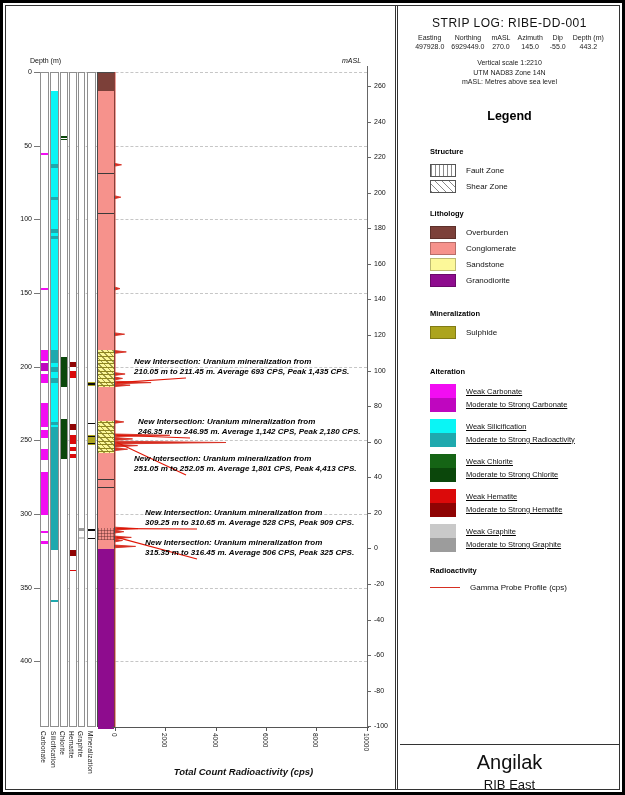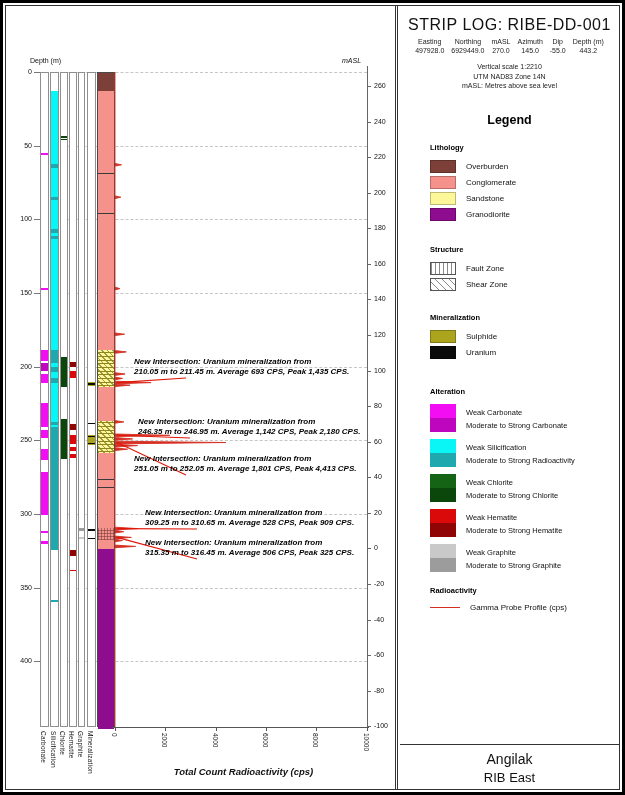--- a/index.html
+++ b/index.html
@@ -25,43 +25,43 @@
   .pat-fault{background-image:repeating-linear-gradient(90deg,rgba(90,40,40,0.45) 0 1px,transparent 1px 3px),repeating-linear-gradient(0deg,rgba(90,40,40,0.45) 0 1px,transparent 1px 3px);}
   .cps-axis{position:absolute;height:0;border-top:1px solid #555;}
   .ctick{position:absolute;width:0;height:4px;border-left:1px solid #555;}
   .clabel{position:absolute;font-size:6.5px;color:#111;writing-mode:vertical-rl;}
   .col-label{position:absolute;font-size:6.5px;color:#111;writing-mode:vertical-rl;letter-spacing:0.2px;}
   .x-caption{position:absolute;font-size:9.5px;font-weight:bold;font-style:italic;color:#111;text-align:center;}
   .annot{position:absolute;font-size:8px;font-weight:bold;font-style:italic;color:#000;line-height:10px;white-space:nowrap;}
   svg.overlay{position:absolute;left:0;top:0;pointer-events:none;}
 
   
-  .rp-title{margin-top:10px;text-align:center;font-size:16px;color:#111;letter-spacing:0.5px;}
+  .rp-title{margin-top:10px;text-align:center;font-size:12px;color:#111;letter-spacing:0.5px;}
   .collar-row{display:flex;justify-content:center;gap:7px;margin-top:3px;}
   .collar-cell{text-align:center;font-size:7px;color:#222;line-height:9px;}
   .scale-block{margin-top:7px;text-align:center;font-size:7px;color:#222;line-height:9.5px;}
   .legend-title{margin-top:22px;text-align:center;font-size:12.5px;font-weight:bold;color:#000;}
   .legend-body{margin-left:30px;margin-top:4px;}
   .lg-heading{font-size:7.5px;font-weight:bold;color:#000;margin-bottom:8px;}
   .lg-sec{margin-top:0;}
   .lg-item{display:flex;align-items:center;margin-bottom:3px;}
   .lg-sw{width:26px;height:13px;margin-right:10px;border:1px solid rgba(0,0,0,0.25);box-sizing:border-box;flex:none;}
   .lg-label{font-size:8px;color:#111;}
   .pat-fault-sw{background:repeating-linear-gradient(90deg,#8a8a8a 0 1px,#fff 1px 4px);border:1px solid #555;}
   .pat-shear-sw{background:repeating-linear-gradient(45deg,#8a8a8a 0 1px,#fff 1px 5px);border:1px solid #555;}
-  .lg-pair{display:flex;align-items:flex-end;margin-bottom:7px;}
+  .lg-pair{display:flex;align-items:center;margin-bottom:7px;text-decoration:underline;}
   .lg-pair-sw{width:26px;height:28px;margin-right:10px;flex:none;display:flex;flex-direction:column;}
   .lg-pair-sw div{flex:1;}
   .lg-pair-labels{display:flex;flex-direction:column;justify-content:space-around;font-size:7.5px;color:#111;line-height:13px;}
   .lg-line-sw{width:30px;height:0;border-top:1px solid #b55;margin-right:10px;flex:none;}
   .logo-block{position:absolute;left:16px;bottom:56px;display:flex;align-items:center;gap:10px;}
   .logo-text .main{font-size:27px;color:#28221f;letter-spacing:6px;line-height:26px;}
   .logo-text .sub{font-size:9px;letter-spacing:2.6px;margin-top:3px;}
   .rp-footer{position:absolute;left:0;right:0;bottom:0;height:44px;border-top:1px solid #333;text-align:center;}
-  .rp-footer .l1{font-size:14px;color:#111;margin-top:6px;}
+  .rp-footer .l1{font-size:20px;color:#111;margin-top:6px;}
   .rp-footer .l2{font-size:13px;color:#111;margin-top:3px;}
 </style>
 </head>
 <body>
 
 <div class="page">
   <div class="inner">
 
     <div class="left-panel" id="plot">
       <div class="axis-caption" style="left:24px;top:51px;">Depth (m)</div>
@@ -304,20 +304,33 @@
           </div>
         </div>
       <div class="scale-block" id="scaleblock">
           <div>Vertical scale 1:2210</div>
           <div>UTM NAD83 Zone 14N</div>
           <div>mASL: Metres above sea level</div>
         </div>
       <div class="legend-title">Legend</div>
 
       <div class="legend-body">
+        <div class="lg-sec" style="margin-top:24px;">
+          <div class="lg-heading">Structure</div>
+          <div id="lg-struct">
+              <div class="lg-item">
+                <div class="lg-sw pat-fault-sw"></div>
+                <div class="lg-label">Fault Zone</div>
+              </div>
+              <div class="lg-item">
+                <div class="lg-sw pat-shear-sw"></div>
+                <div class="lg-label">Shear Zone</div>
+              </div>
+            </div>
+        </div>
         <div class="lg-sec" style="margin-top:16px;">
           <div class="lg-heading">Lithology</div>
           <div id="lg-lith">
               <div class="lg-item">
                 <div class="lg-sw" style="background-color: rgb(124, 64, 57);"></div>
                 <div class="lg-label">Overburden</div>
               </div>
               <div class="lg-item">
                 <div class="lg-sw" style="background-color: rgb(246, 146, 140);"></div>
                 <div class="lg-label">Conglomerate</div>
@@ -325,43 +338,26 @@
               <div class="lg-item">
                 <div class="lg-sw" style="background-color: rgb(252, 248, 153);"></div>
                 <div class="lg-label">Sandstone</div>
               </div>
               <div class="lg-item">
                 <div class="lg-sw" style="background-color: rgb(142, 12, 142);"></div>
                 <div class="lg-label">Granodiorite</div>
               </div>
             </div>
         </div>
-        <div class="lg-sec" style="margin-top:24px;">
-          <div class="lg-heading">Structure</div>
-          <div id="lg-struct">
-              <div class="lg-item">
-                <div class="lg-sw pat-fault-sw"></div>
-                <div class="lg-label">Fault Zone</div>
-              </div>
-              <div class="lg-item">
-                <div class="lg-sw pat-shear-sw"></div>
-                <div class="lg-label">Shear Zone</div>
-              </div>
-            </div>
-        </div>
         <div class="lg-sec" style="margin-top:22px;">
           <div class="lg-heading">Mineralization</div>
           <div id="lg-min">
               <div class="lg-item">
                 <div class="lg-sw" style="background-color: rgb(172, 164, 29);"></div>
                 <div class="lg-label">Sulphide</div>
-              </div>
-              <div class="lg-item">
-                <div class="lg-sw" style="background-color: rgb(11, 11, 11);"></div>
-                <div class="lg-label">Uranium</div>
               </div>
             </div>
         </div>
         <div class="lg-sec" style="margin-top:28px;">
           <div class="lg-heading">Alteration</div>
           <div id="lg-alt">
               <div class="lg-pair">
                 <div class="lg-pair-sw">
                   <div style="background-color: rgb(242, 13, 242);"></div>
                   <div style="background-color: rgb(191, 6, 191);"></div>

